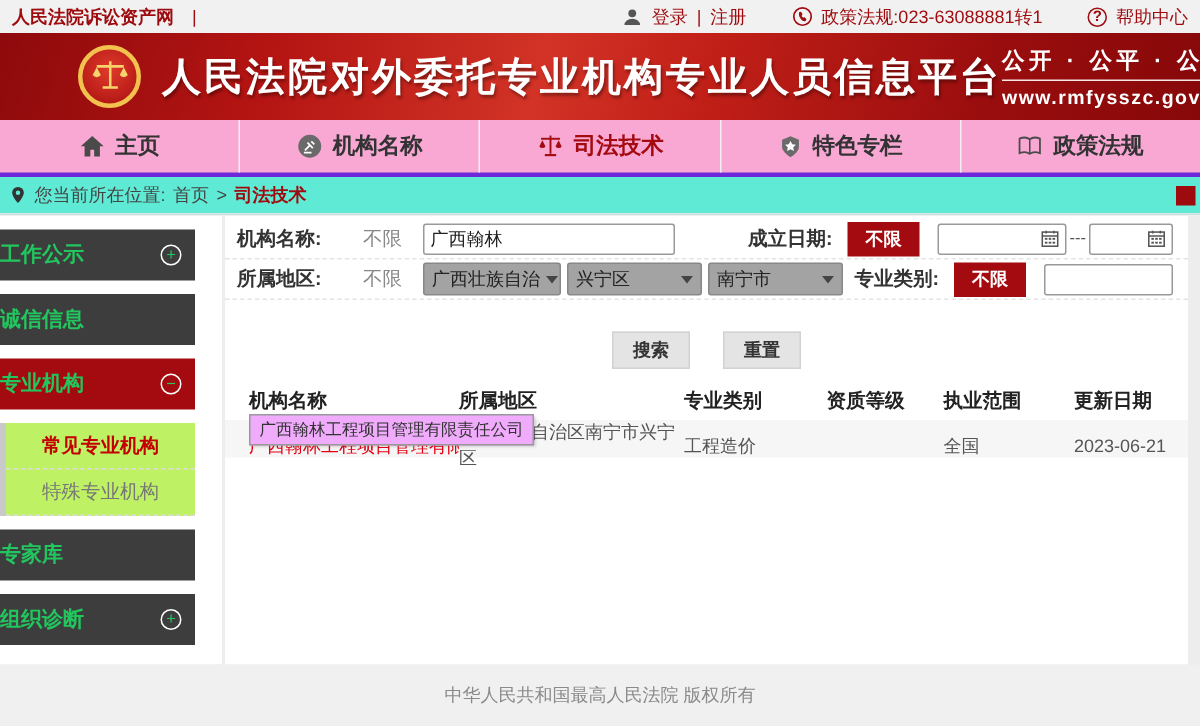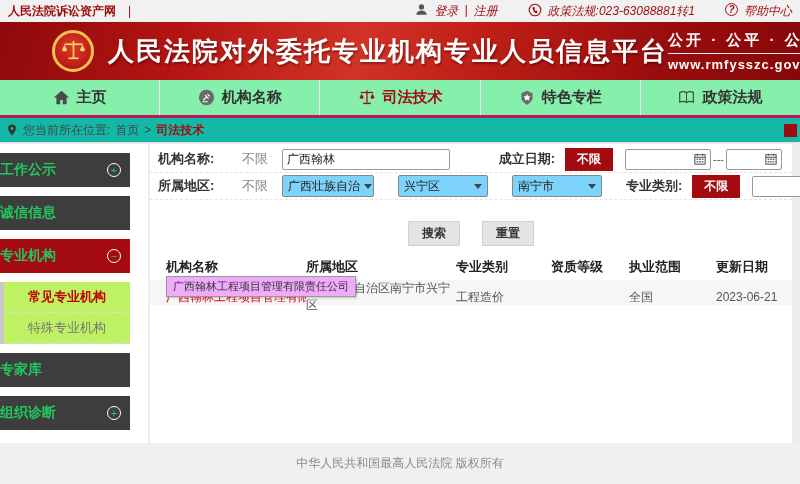--- a/index.html
+++ b/index.html
@@ -7,47 +7,47 @@
   body {
     position:relative; overflow:hidden;
     font-family:"Liberation Sans","DejaVu Sans",sans-serif;
     background:#ededed;
   }
   
   .topbar{position:absolute;top:0;left:0;width:800px;height:22px;background:#f1f1f1;
     display:flex;align-items:center;font-size:12px;color:#9e0b0f;padding:0 8px;}
   .topbar .site{font-weight:bold;}
   .topbar .tb-div{margin:0 12px;color:#9e0b0f;}
-  .topbar .tb-right{margin-left:auto;display:flex;gap:6px;font-style:italic;}
+  .topbar .tb-right{margin-left:auto;display:flex;align-items:center;gap:6px;}
   .tb-item{display:flex;align-items:center;gap:4px;cursor:pointer;color:#9e0b0f;}
   .tb-group-gap{width:18px;}
   .qmark{display:inline-block;width:13px;height:13px;border:1.5px solid #9e0b0f;border-radius:50%;
     font-size:10px;line-height:11px;text-align:center;font-weight:bold;}
   
   .banner{position:absolute;top:22px;left:0;width:800px;height:58px;
     background:linear-gradient(105deg,#8e0a0c 0%,#b31412 22%,#d23326 45%,#c22018 58%,#9a0d0e 82%,#870809 100%);
     display:flex;align-items:center;}
   .emblem{width:42px;height:42px;margin-left:52px;border-radius:50%;
     border:3px solid #f2c14e;background:radial-gradient(circle at 50% 38%,#e03b2b,#a90f10);
     display:flex;align-items:center;justify-content:center;flex:0 0 auto;}
   .banner-title{color:#fff;font-size:26px;font-weight:bold;letter-spacing:2px;margin-left:14px;
     text-shadow:1px 2px 2px rgba(0,0,0,.35);white-space:nowrap;}
   .slogan-box{margin-left:auto;margin-right:14px;color:#fff;flex:0 0 auto;}
   .slogan{font-size:15px;font-weight:bold;letter-spacing:3px;padding-bottom:3px;
     border-bottom:1px solid rgba(255,255,255,.9);}
   .website{font-size:13px;font-weight:bold;letter-spacing:1px;margin-top:3px;}
   
-  .nav{position:absolute;top:80px;left:0;width:800px;height:38px;background:#86efac;
-    border-bottom:3px solid #be185d;display:flex;}
+  .nav{position:absolute;top:80px;left:0;width:800px;height:38px;background:#f9a8d4;
+    border-bottom:3px solid #6d28d9;display:flex;}
   .nav-item{flex:1;display:flex;align-items:center;justify-content:center;gap:7px;
     font-size:15px;font-weight:bold;color:#333;cursor:pointer;border-right:1px solid #f0f0f0;}
   .nav-item:last-child{border-right:none;}
   .nav-item.active{color:#a30b10;}
   
-  .crumb{position:absolute;top:118px;left:0;width:800px;height:25px;background:#14b8a6;
+  .crumb{position:absolute;top:118px;left:0;width:800px;height:25px;background:#5eead4;
     border-bottom:1px solid #e2e2e2;display:flex;align-items:center;font-size:12px;color:#444;
     padding-left:6px;gap:5px;}
   .crumb .cur{color:#9e0b0f;font-weight:bold;}
   .crumb .scrollsq{position:absolute;right:3px;top:6px;width:13px;height:13px;background:#9e0b0f;cursor:pointer;}
   
   .content{position:absolute;top:144px;left:0;width:800px;height:299px;}
   .side-col{position:absolute;left:0;top:0;width:148px;height:100%;background:#fff;}
   .main{position:absolute;left:150px;top:0;width:642px;height:100%;background:#fff;}
   
   .sidebar{position:absolute;left:0;top:9px;width:130px;}
@@ -70,22 +70,22 @@
   .tinput{height:21px;border:1px solid #999;border-radius:2px;font-size:12px;color:#222;
     padding:0 4px;width:168px;font-family:inherit;background:#fff;}
   .spacer{flex:1;}
   .rlabel{font-size:13px;font-weight:bold;color:#333;margin-right:10px;flex:0 0 auto;}
   .red-any{background:#a30b10;color:#fff;font-size:12px;font-weight:bold;border:none;
     padding:3px 12px;margin-right:12px;cursor:pointer;flex:0 0 auto;}
   .date-input{width:86px;height:21px;border:1px solid #999;border-radius:2px;background:#fff;
     display:flex;align-items:center;justify-content:flex-end;padding-right:4px;cursor:text;flex:0 0 auto;}
   .date-input.short{width:56px;}
   .dashes{font-size:11px;color:#555;margin:0 2px;flex:0 0 auto;}
-  .sel{height:22px;border:1px solid #888;border-radius:2px;background:#7dd3fc;font-size:12px;color:#222;
-    display:flex;align-items:center;justify-content:space-between;padding:0 5px;margin-right:24px;
+  .sel{height:22px;border:1px solid #888;border-radius:2px;background:#a3a3a3;font-size:12px;color:#222;
+    display:flex;align-items:center;justify-content:space-between;padding:0 5px;margin-right:4px;
     cursor:pointer;flex:0 0 auto;overflow:hidden;white-space:nowrap;}
   .sel-prov{width:92px;} .sel-city{width:90px;} .sel-dist{width:90px;}
   .caret{width:0;height:0;border-left:4px solid transparent;border-right:4px solid transparent;
     border-top:5px solid #444;margin-left:4px;flex:0 0 auto;}
   .cat-input{width:86px;}
   .btnrow{height:26px;margin-top:20px;display:flex;align-items:center;justify-content:center;gap:22px;}
   .gbtn{background:#e4e4e4;border:1px solid #d2d2d2;font-size:12px;font-weight:bold;color:#333;
     padding:3px 13px;cursor:pointer;font-family:inherit;}
   
   .tgrid{display:grid;grid-template-columns:140px 150px 95px 78px 87px auto;

